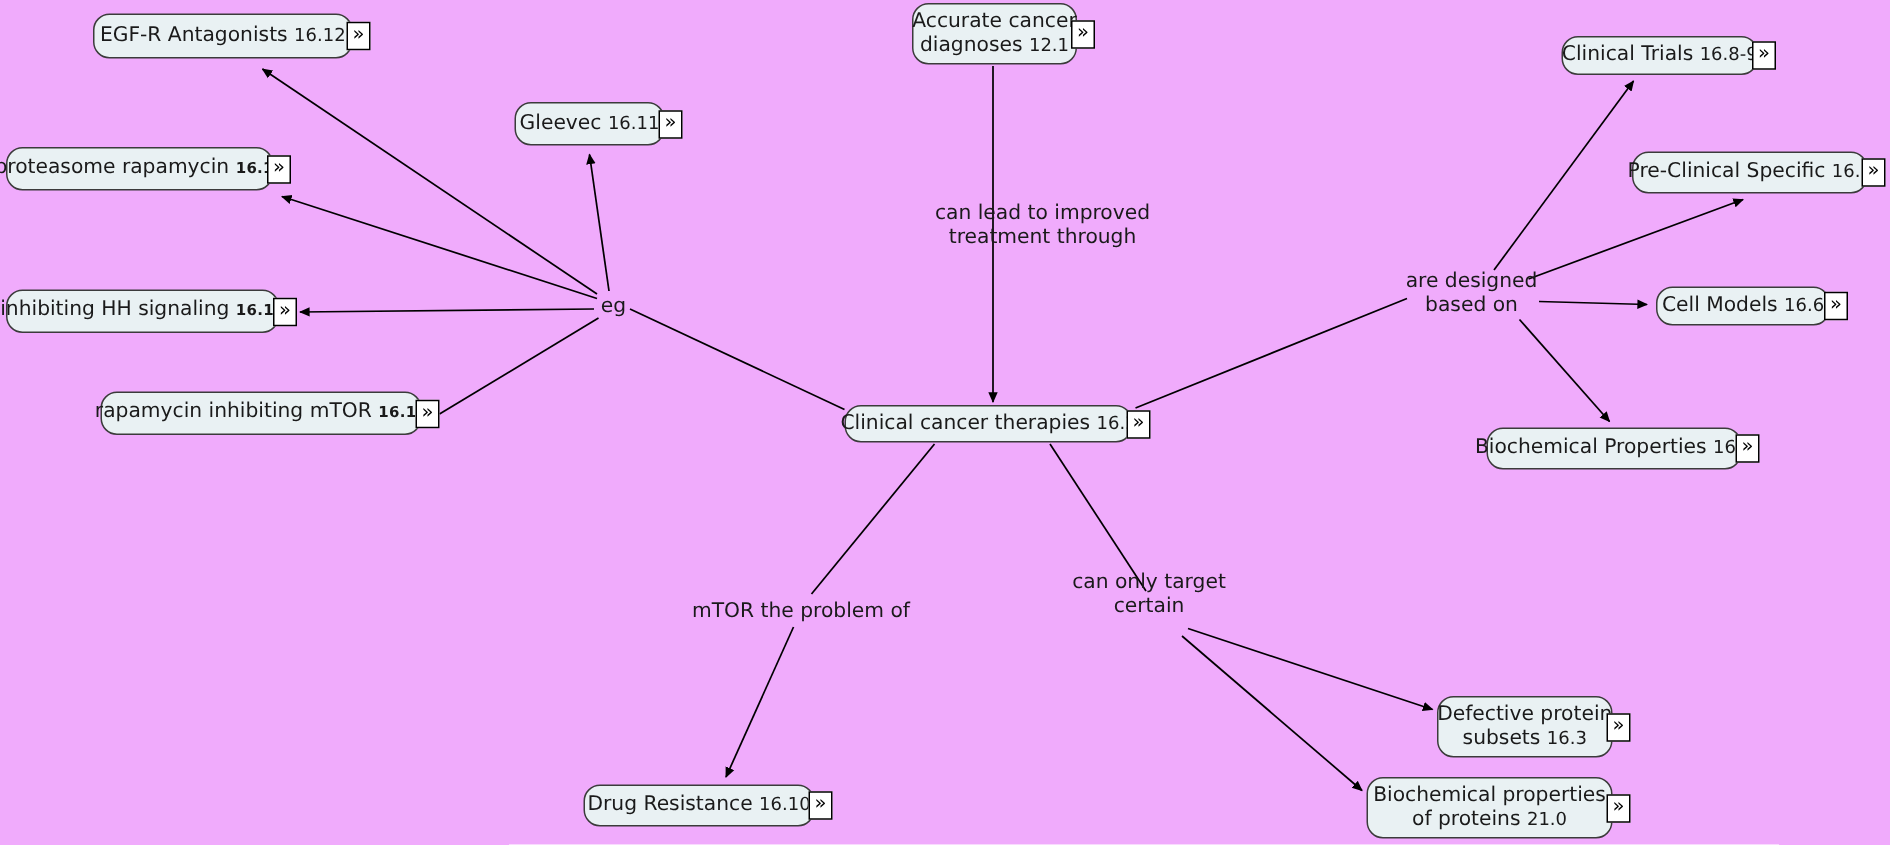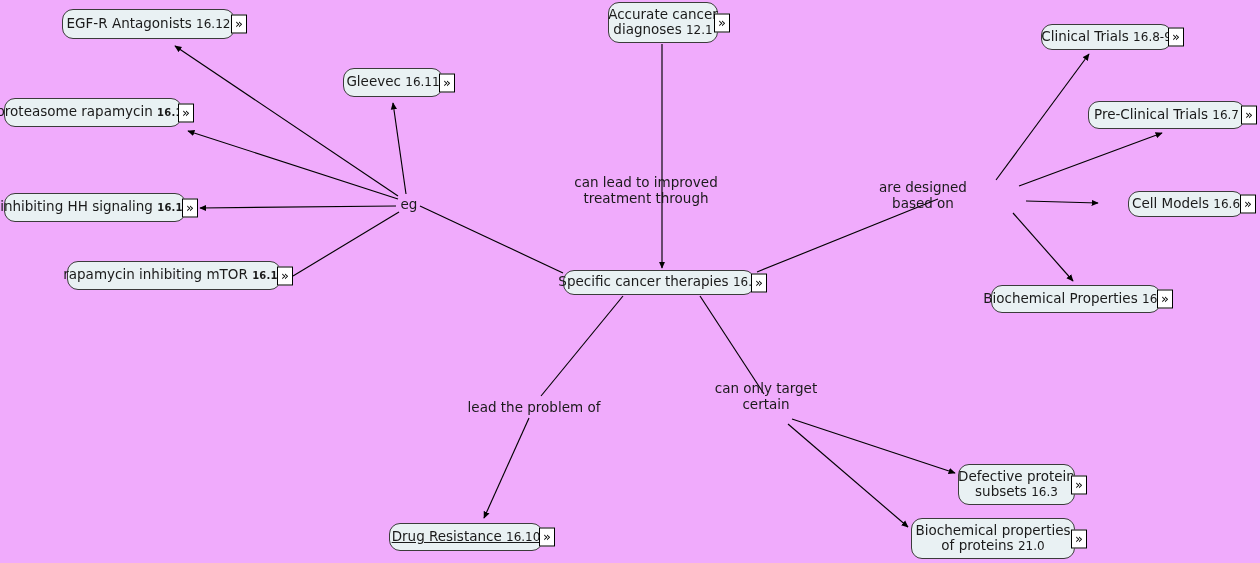--- a/index.html
+++ b/index.html
@@ -116,35 +116,35 @@
   </svg>
 
   <div id="node-layer">
       <div class="node" style="left: 62px; top: 9px; width: 173px; height: 30px;"><span><span>EGF-R Antagonists </span><span class="num">16.12</span></span><span class="badge">»</span></div>
       <div class="node small" style="left: 4px; top: 98px; width: 178px; height: 29px;"><span><span>proteasome rapamycin </span><span class="num">16.13</span></span><span class="badge">»</span></div>
       <div class="node small" style="left: 4px; top: 193px; width: 182px; height: 29px;"><span><span>inhibiting HH signaling </span><span class="num">16.14</span></span><span class="badge">»</span></div>
       <div class="node small" style="left: 67px; top: 261px; width: 214px; height: 29px;"><span><span>rapamycin inhibiting mTOR </span><span class="num">16.15</span></span><span class="badge">»</span></div>
       <div class="node" style="left: 343px; top: 68px; width: 100px; height: 29px;"><span><span>Gleevec </span><span class="num">16.11</span></span><span class="badge">»</span></div>
       <div class="node" style="left: 608px; top: 2px; width: 110px; height: 41px;"><span><span>Accurate cancer
 diagnoses </span><span class="num">12.1</span></span><span class="badge">»</span></div>
-      <div class="node" style="left: 563px; top: 270px; width: 192px; height: 25px;"><span><span>Specific cancer therapies </span><span class="num">16.2</span></span><span class="badge">»</span></div>
+      <div class="node" style="left: 563px; top: 270px; width: 192px; height: 25px;"><span><span>Clinical cancer therapies </span><span class="num">16.2</span></span><span class="badge">»</span></div>
       <div class="node" style="left: 1041px; top: 24px; width: 131px; height: 26px;"><span><span>Clinical Trials </span><span class="num">16.8-9</span></span><span class="badge">»</span></div>
-      <div class="node" style="left: 1088px; top: 101px; width: 157px; height: 28px;"><span><span>Pre-Clinical Trials </span><span class="num">16.7</span></span><span class="badge">»</span></div>
-      <div class="node" style="left: 1128px; top: 191px; width: 116px; height: 26px;"><span><span>Cell Models </span><span class="num">16.6</span></span><span class="badge">»</span></div>
+      <div class="node" style="left: 1088px; top: 101px; width: 157px; height: 28px;"><span><span>Pre-Clinical Specific </span><span class="num">16.7</span></span><span class="badge">»</span></div>
+      <div class="node" style="left: 1104px; top: 191px; width: 116px; height: 26px;"><span><span>Cell Models </span><span class="num">16.6</span></span><span class="badge">»</span></div>
       <div class="node" style="left: 991px; top: 285px; width: 170px; height: 28px;"><span><span>Biochemical Properties </span><span class="num">16.5</span></span><span class="badge">»</span></div>
       <div class="node" style="left: 958px; top: 464px; width: 117px; height: 41px;"><span><span>Defective protein
 subsets </span><span class="num">16.3</span></span><span class="badge">»</span></div>
       <div class="node" style="left: 911px; top: 518px; width: 164px; height: 41px;"><span><span>Biochemical properties
 of proteins </span><span class="num">21.0</span></span><span class="badge">»</span></div>
-      <div class="node" style="left: 389px; top: 523px; width: 154px; height: 28px; text-decoration: underline;"><span><span>Drug Resistance </span><span class="num">16.10</span></span><span class="badge">»</span></div>
+      <div class="node" style="left: 389px; top: 523px; width: 154px; height: 28px;"><span><span>Drug Resistance </span><span class="num">16.10</span></span><span class="badge">»</span></div>
     </div>
   <div id="label-layer">
       <div class="linklabel" style="left: 409px; top: 204px;">eg</div>
-      <div class="linklabel" style="left: 646px; top: 150px; margin-top: 40px;">can lead to improved
+      <div class="linklabel" style="left: 695px; top: 150px;">can lead to improved
 treatment through</div>
-      <div class="linklabel" style="left: 923px; top: 195px;">are designed
+      <div class="linklabel" style="left: 981px; top: 195px;">are designed
 based on</div>
-      <div class="linklabel" style="left: 534px; top: 407px;">lead the problem of</div>
+      <div class="linklabel" style="left: 534px; top: 407px;">mTOR the problem of</div>
       <div class="linklabel" style="left: 766px; top: 396px;">can only target
 certain</div>
     </div>
 
 </div>
 
 </body></html>

